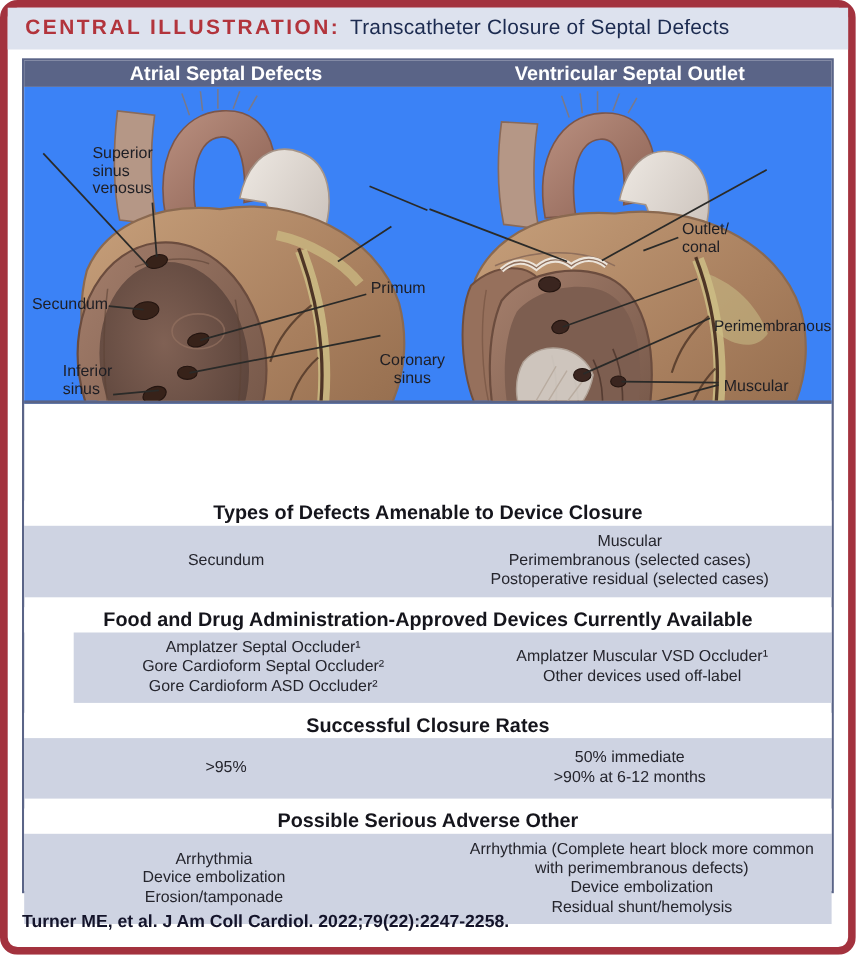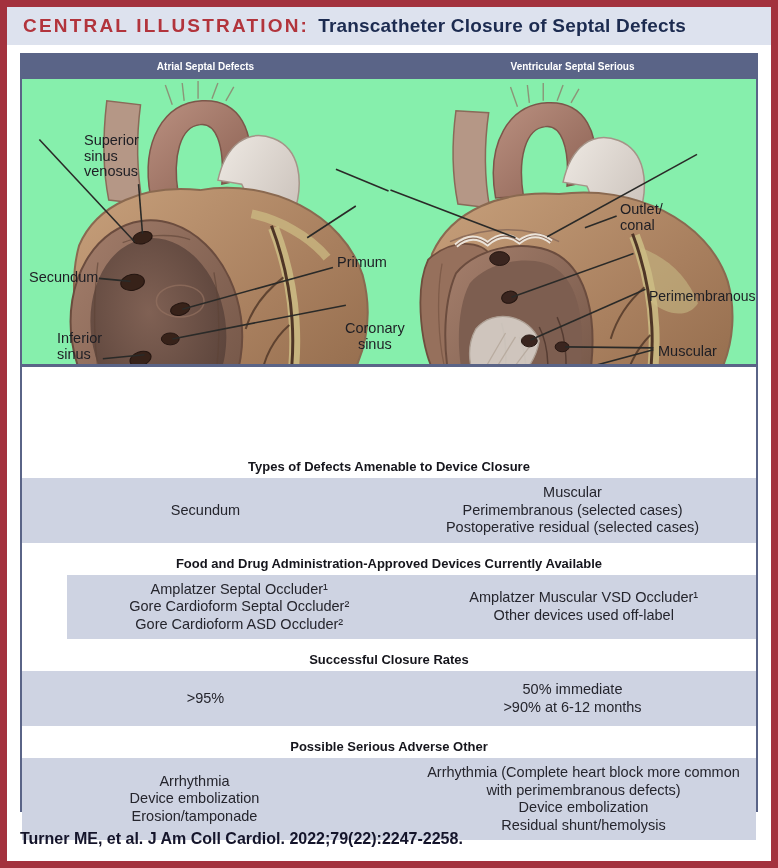--- a/index.html
+++ b/index.html
@@ -3,51 +3,51 @@
 <meta charset="utf-8">
 <style>
   html,body{margin:0;padding:0;}
   body{
     width:778px;height:868px;position:relative;background:#ffffff;
     font-family:"Liberation Sans", sans-serif;
     -webkit-font-smoothing:antialiased;
   }
   .frame{
     position:absolute;inset:0;box-sizing:border-box;background:#fff;
-    border:7px solid var(--frame-border,#a3323e);border-radius:0;padding-left:12px;
+    border:7px solid var(--frame-border,#a3323e);border-radius:16px;padding-left:12px;
   }
   .titlebar{
     position:absolute;left:0;right:0;top:0;height:38px;
     background:var(--title-bg,#dde2ee);
     display:flex;align-items:center;padding-left:16px;gap:9px;
   }
   .t-red{font-weight:700;font-size:19px;letter-spacing:2.2px;color:var(--title-red,#b2343c);white-space:nowrap;}
-  .t-navy{font-weight:700;font-size:19px;letter-spacing:.2px;color:var(--title-navy,#1c2b50);white-space:nowrap;}
+  .t-navy{font-weight:400;font-size:19px;letter-spacing:.2px;color:var(--title-navy,#1c2b50);white-space:nowrap;}
   .panel{
     position:absolute;left:13px;top:46px;width:738px;height:759px;
     box-sizing:border-box;border:2px solid var(--slate,#5a6487);background:#fff;
   }
   .colheads{display:flex;height:24px;background:var(--slate,#5a6487);}
-  .colhead{flex:1;color:#fff;font-weight:700;font-size:10px;line-height:24px;text-align:center;}
+  .colhead{flex:1;color:#fff;font-weight:700;font-size:18px;line-height:24px;text-align:center;}
   .hearts{
     position:relative;height:288px;box-sizing:border-box;overflow:hidden;
-    border-bottom:3px solid var(--slate,#5a6487);background:#86efac;
+    border-bottom:3px solid var(--slate,#5a6487);background:#3b82f6;
   }
   .heart{position:absolute;top:0;height:373px;width:368px;}
   .heart-asd{left:0;}
   .heart-vsd{left:367px;}
   .lbl{
     position:absolute;font-size:14.5px;line-height:15.5px;color:#1e1e24;
     white-space:pre-line;
   }
   .lbl.center{text-align:center;margin-top:28px;}
   .tbl{position:absolute;left:0;top:400px;right:0;}
   .sec-h{
     height:23px;line-height:23px;text-align:center;font-weight:700;
-    font-size:13px;color:#15151c;background:#fff;
+    font-size:18px;color:#15151c;background:#fff;
   }
   .sec-r{display:flex;background:var(--row-blue,#ced3e2);margin-bottom:9px;}
   .sec-r.h55{min-height:55px;} .sec-r.h56{min-height:56px;margin-left:45px;} .sec-r.h71{min-height:71px;margin-bottom:0;gap:44px;}
   .cell{
     flex:1;display:flex;align-items:center;justify-content:center;
     text-align:center;white-space:pre-line;font-size:14.5px;line-height:17.5px;
     color:var(--ink,#25252d);padding:6px 12px;box-sizing:border-box;
   }
   .citation{
     position:absolute;left:13px;bottom:13px;font-weight:700;font-size:16px;
@@ -61,21 +61,21 @@
 
   <div class="titlebar">
     <span class="t-red">CENTRAL ILLUSTRATION:</span>
     <span class="t-navy">Transcatheter Closure of Septal Defects</span>
   </div>
 
   <div class="panel">
 
     <div class="colheads">
       <div class="colhead">Atrial Septal Defects</div>
-      <div class="colhead">Ventricular Septal Serious</div>
+      <div class="colhead">Ventricular Septal Outlet</div>
     </div>
 
     <div class="hearts">
 
       <svg class="heart heart-asd" viewBox="0 0 368 376" aria-hidden="true">
         <defs>
           <linearGradient id="lgA" x1="0" y1="0" x2="1" y2="1">
             <stop offset="0" stop-color="#bb9181"></stop>
               <stop offset="1" stop-color="#8a5f51"></stop>
           </linearGradient>

